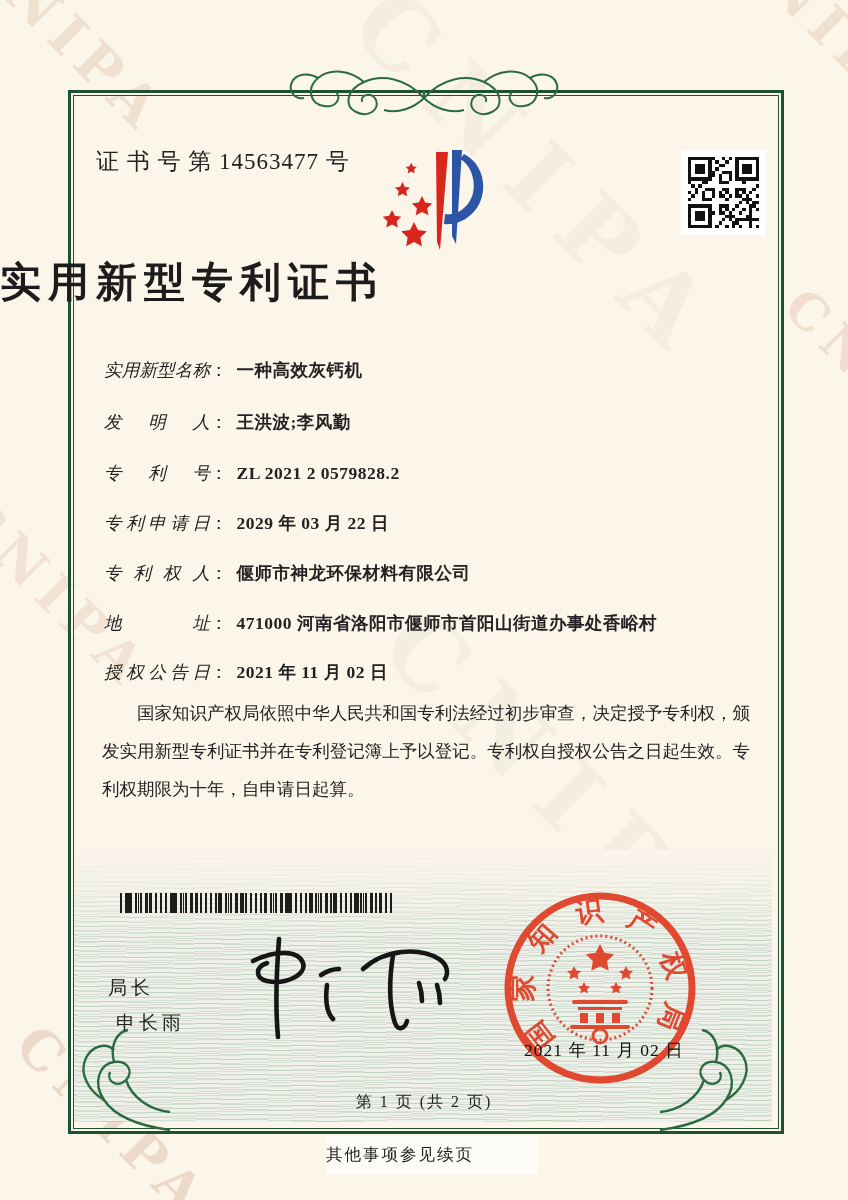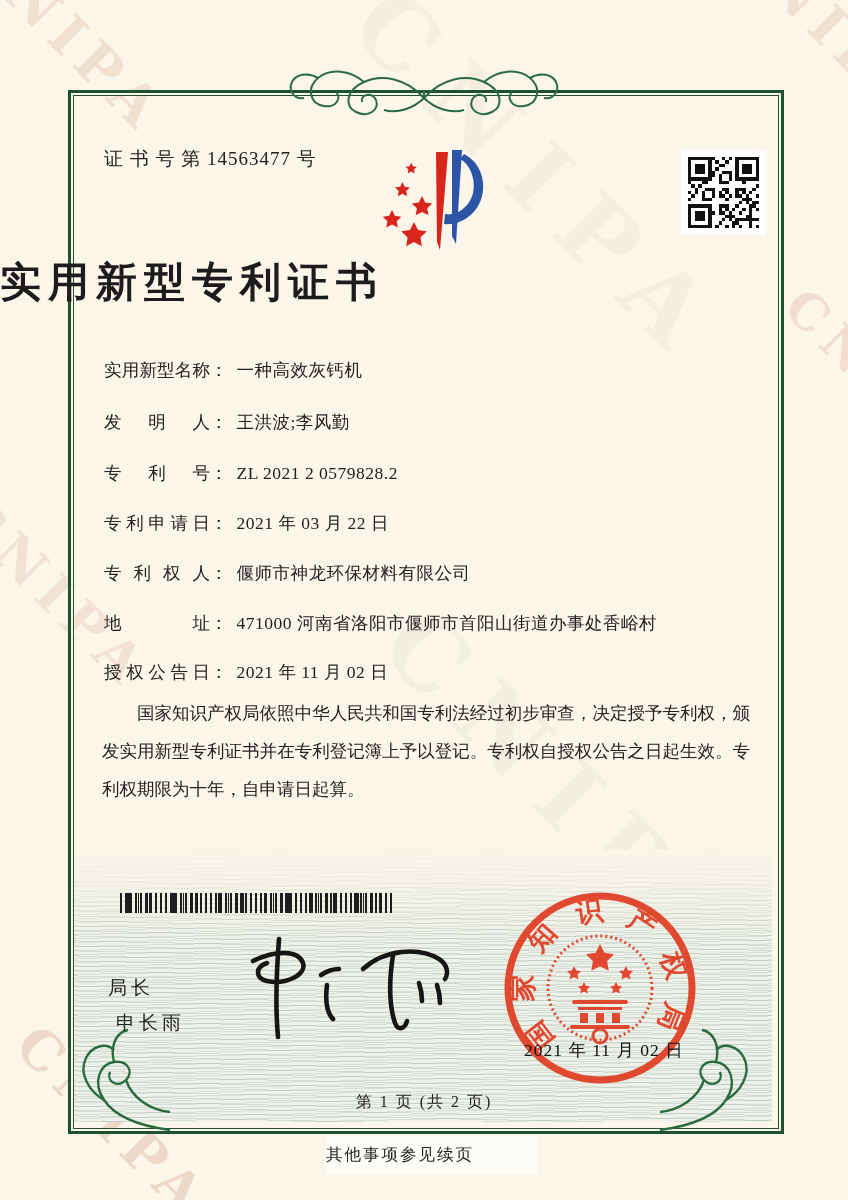--- a/index.html
+++ b/index.html
@@ -29,33 +29,33 @@
   
   .band{left:74px;top:850px;width:698px;height:272px;
         background:
           repeating-linear-gradient(181.2deg, rgba(110,155,120,.22) 0 1px, rgba(0,0,0,0) 1px 5px),
           repeating-linear-gradient(178.8deg, rgba(110,155,120,.18) 0 1px, rgba(0,0,0,0) 1px 4px),
           #eef0e9;}
   .band-fade{left:74px;top:850px;width:698px;height:90px;
         background:linear-gradient(180deg,#fbf5ea 0%,rgba(251,245,234,0) 100%);}
 
   
-  .certno{left:104px;top:146px;font-size:19px;letter-spacing:1px;}
+  .certno{left:96px;top:146px;font-size:23px;letter-spacing:1px;}
   .qr{left:681px;top:150px;background:#fff;padding:7px;}
   .qr-grid{display:grid;grid-template-columns:repeat(21,3.4px);grid-auto-rows:3.4px;}
   .qr-grid i{display:block;}
   .qr-grid i.on{background:#111;}
   .title{left:0;top:255px;width:848px;text-align:left;
          font-size:41px;font-weight:700;letter-spacing:7px;color:#1c1c1c;}
 
   
   .row{position:absolute;left:104px;font-size:17.5px;white-space:nowrap;}
-  .lbl{display:inline-block;width:106px;text-align:justify;text-align-last:justify;}
+  .lbl{display:inline-block;width:106px;text-align:justify;text-align-last:justify;font-style:italic;}
   .colon{display:inline-block;margin-right:9px;}
-  .val{letter-spacing:.5px;}
+  .val{letter-spacing:.5px;font-weight:bold;}
   .grant2{position:absolute;left:346px;top:0;}
   .grant2 .lbl{width:92px;}
 
   
   .paras{left:102px;top:694px;width:648px;font-size:17.5px;line-height:38px;text-align:justify;}
   .paras p{margin:0;text-indent:2em;}
 
   
   .barcode{left:120px;top:893px;width:272px;height:20px;
      background:
@@ -587,21 +587,21 @@
 <div class="row" style="top:358px">
   <span class="lbl">实用新型名称</span><span class="colon">：</span><span class="val">一种高效灰钙机</span>
 </div>
 <div class="row" style="top:410px">
   <span class="lbl">发明人</span><span class="colon">：</span><span class="val">王洪波;李风勤</span>
 </div>
 <div class="row" style="top:461px">
   <span class="lbl">专利号</span><span class="colon">：</span><span class="val">ZL 2021 2 0579828.2</span>
 </div>
 <div class="row" style="top:511px">
-  <span class="lbl">专利申请日</span><span class="colon">：</span><span class="val">2021 年 03 月 22 日</span>
+  <span class="lbl">专利申请日</span><span class="colon">：</span><span class="val">2029 年 03 月 22 日</span>
 </div>
 <div class="row" style="top:561px">
   <span class="lbl">专利权人</span><span class="colon">：</span><span class="val">偃师市神龙环保材料有限公司</span>
 </div>
 <div class="row" style="top:611px">
   <span class="lbl">地址</span><span class="colon">：</span><span class="val">471000 河南省洛阳市偃师市首阳山街道办事处香峪村</span>
 </div>
 <div class="row" style="top:660px">
   <span class="lbl">授权公告日</span><span class="colon">：</span><span class="val">2021 年 11 月 02 日</span>
 </div>

